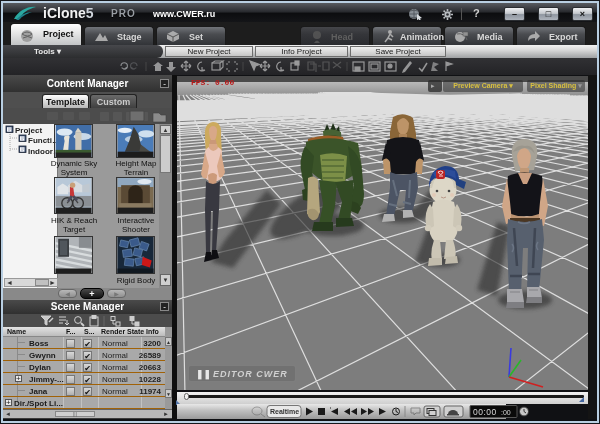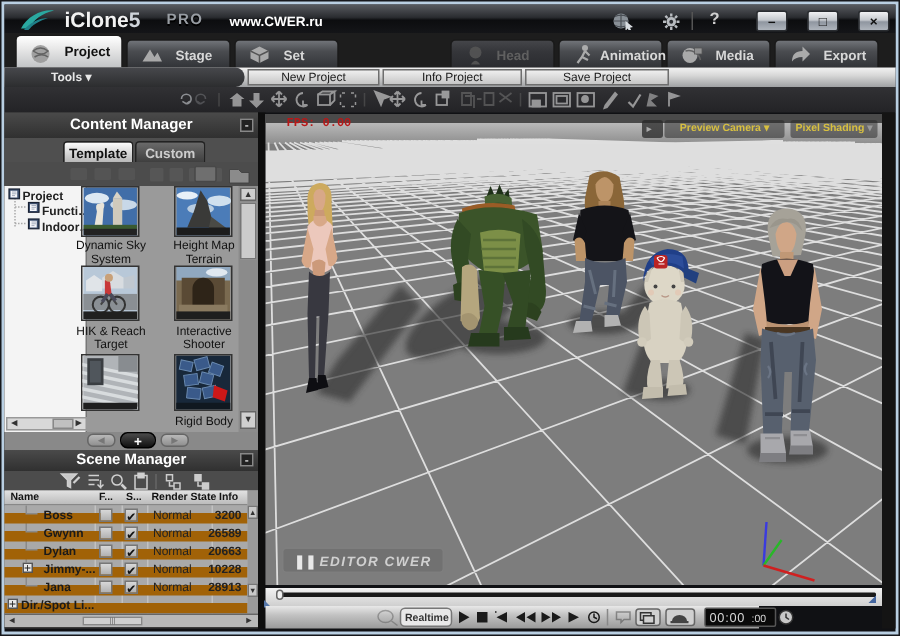--- a/index.html
+++ b/index.html
@@ -39,21 +39,21 @@
 #cmcontent{left:0;top:49px;width:169px;height:164px;background:#9a9a9a;}
 #tree{left:0;top:0;width:55px;height:164px;background:#f4f4f4;border-right:1px solid #777;}
 .treeitem{position:absolute;font-size:8px;font-weight:bold;color:#222;}
 #thumbscroll{left:156px;top:0;width:13px;height:164px;background:#8b8b8b;}
 .thumb{position:absolute;width:39px;border:1px solid #333;}
 .thumblbl{position:absolute;width:56px;font-size:8px;color:#111;text-align:center;line-height:9px;}
 #pagerow{left:0;top:213px;width:169px;height:12px;background:#898989;}
 #smhead{top:225px;}
 #smtools{left:0;top:239px;width:169px;height:14px;background:#4c4c4c;}
 #smtable{left:0;width:169px;background:#b5b5b5;font-size:8px;}
-.row{left:0;width:162px;height:12px;border-bottom:7px solid #a16207;}
+.row{left:0;width:162px;height:12px;border-bottom:1px solid #a16207;}
 .tl{position:absolute;left:14px;top:5px;width:8px;height:1px;background:#8a8a8a;}
 .pm{position:absolute;left:12px;top:2px;width:7px;height:7px;background:#e8e8e8;border:1px solid #555;}
 .pm::after{content:"+";position:absolute;left:0px;top:-2px;font-size:8px;color:#222;font-style:normal;}
 .nm{position:absolute;left:26px;top:2px;font-size:8px;color:#1a1a1a;font-weight:bold;}
 .cb{position:absolute;top:1.5px;width:9px;height:9px;background:linear-gradient(#d8d8d8,#b0b0b0);border:1px solid #777;font-size:8px;line-height:9px;color:#111;text-align:center;}
 .cb.f{left:63px;}
 .cb.s{left:80px;}
 .rs{position:absolute;left:99px;top:2px;font-size:8px;color:#222;}
 .inf{position:absolute;right:4px;top:2px;font-size:8px;color:#222;font-weight:bold;}
 
@@ -412,21 +412,21 @@
             <span class="cb s">✔</span>
             <span class="rs">Normal</span>
             <b class="inf">10228</b>
           </div>
       <div class="row abs" style="top:48px;">
             <i class="tl"></i>
             <b class="nm">Jana</b>
             <span class="cb f"></span>
             <span class="cb s">✔</span>
             <span class="rs">Normal</span>
-            <b class="inf">28913</b>
+            <b class="inf">11974</b>
           </div>
       <div class="row abs" style="top:60px;">
             <i class="pm" style="left:2px;"></i>
             <b class="nm" style="left:11px;">Dir./Spot Li...</b>
           </div>
     </div>
     <div class="abs" style="left:162px;top:0px;width:7px;height:82px;background:#9a9a9a;">
       <div class="abs" style="left:0;top:10px;width:7px;height:9px;background:#c8c8c8;border:1px solid #777;font-size:5px;color:#333;text-align:center;line-height:8px;">▲</div>
       <div class="abs" style="left:0;top:62px;width:7px;height:9px;background:#c8c8c8;border:1px solid #777;font-size:5px;color:#333;text-align:center;line-height:8px;">▼</div>
     </div>

